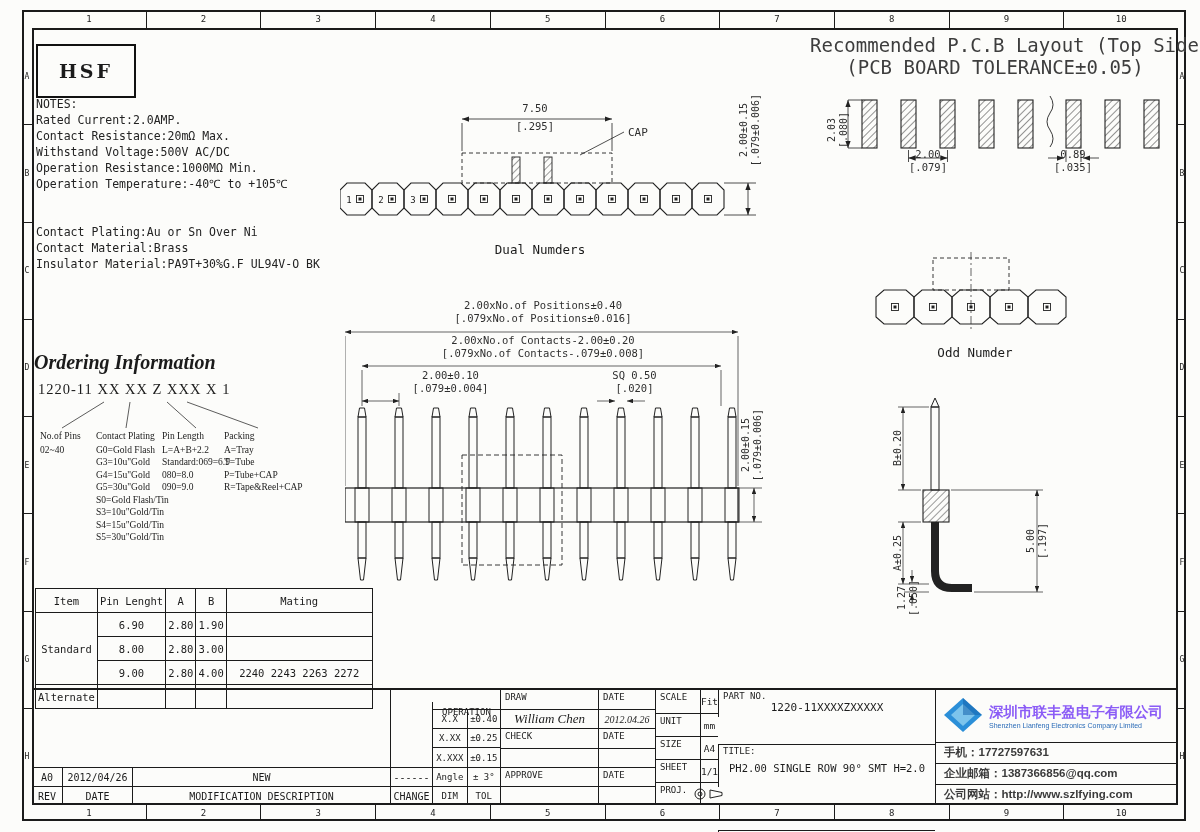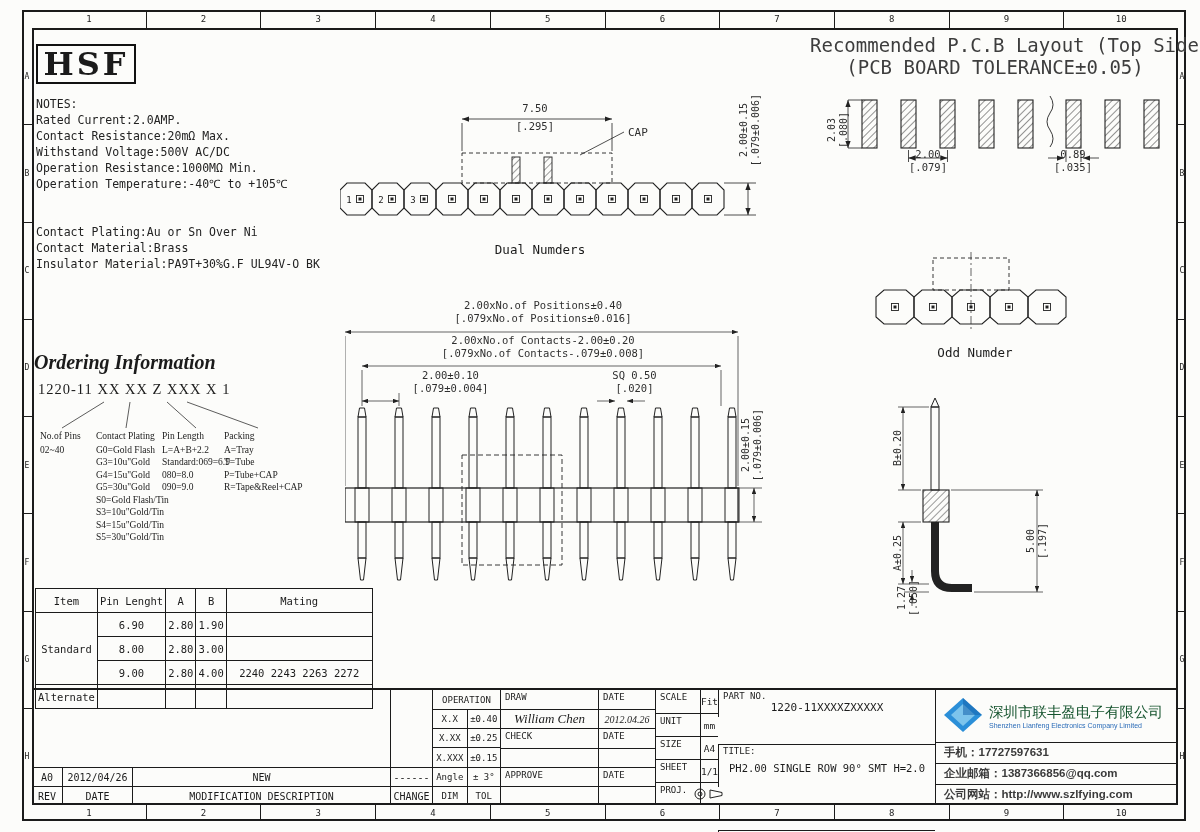--- a/index.html
+++ b/index.html
@@ -10,23 +10,23 @@
   .frame-outer { left:22px; top:10px; width:1164px; height:811px; border:2px solid #1b1b1b; }
   .frame-inner { left:32px; top:28px; width:1146px; height:777px; border:2px solid #1b1b1b; }
   .ruler-top, .ruler-bottom { left:32px; width:1146px; height:18px; display:flex; }
   .ruler-top { top:10px; } .ruler-bottom { top:805px; height:16px; }
   .rc { flex:1; display:flex; align-items:center; justify-content:center; font-size:9px; border-right:1px solid #1b1b1b; }
   .rc:last-child { border-right:none; }
   .ruler-left, .ruler-right { top:28px; width:10px; height:777px; display:flex; flex-direction:column; }
   .ruler-left { left:22px; } .ruler-right { left:1178px; width:8px; }
   .rl { flex:1; display:flex; align-items:center; justify-content:center; font-size:8px; border-bottom:1px solid #1b1b1b; }
   .rl:last-child { border-bottom:none; }
-  .logo-box { left:36px; top:44px; width:100px; height:40px; border:2.5px solid #111;
+  .logo-box { left:36px; top:44px; width:100px; height:54px; border:2.5px solid #111;
               display:flex; align-items:center; justify-content:center;
-              font-family:"DejaVu Serif", serif; font-weight:bold; font-size:32px; letter-spacing:3px;text-align:center; }
+              font-family:"DejaVu Serif", serif; font-weight:bold; font-size:19px; letter-spacing:3px;text-align:center; }
   .notes { left:36px; top:96px; width:312px; font-size:11.5px; color:#222; }
   .note-line { min-height:16px; line-height:16px; white-space:nowrap; }
   .pcb-title { left:810px; top:34px; width:370px; text-align:center; font-size:19px; color:#3d3d3d; line-height:22px; white-space:nowrap; }
   .dim { font-size:10.5px; color:#2e2e2e; text-align:center; line-height:13px; white-space:nowrap; }
   .dim div { white-space:nowrap; }
   .vwrap { position:absolute; display:flex; align-items:center; justify-content:center; }
   .vin { transform:rotate(-90deg); text-align:center; font-size:10px; line-height:12px; color:#2e2e2e; white-space:nowrap; }
   .caption { font-size:12.5px; text-align:center; color:#1b1b1b; }
   .ord-title { left:34px; top:351px; font-family:"Liberation Serif", serif; font-weight:bold; font-style:italic; font-size:20px; }
   .ord-code { left:38px; top:381px; font-family:"Liberation Serif", serif; font-size:14.5px; letter-spacing:1px; }
@@ -39,21 +39,21 @@
           display:flex; align-items:center; justify-content:center; white-space:nowrap; overflow:visible; }
   .nt { border-top:none; } .nl { border-left:none; }
   .tl { display:block; text-align:left; padding:2px 4px; }
   .lab { font-size:9px; }
   .op-rows { position:absolute; left:400px; top:19px; width:68px; height:96px; display:flex; flex-direction:column; }
   .op-row { flex:1; display:flex; border-top:1px solid #1b1b1b; border-left:1px solid #1b1b1b; }
   .op-row span { width:34px; display:flex; align-items:center; justify-content:center; font-size:9px; }
   .op-row span:last-child { border-left:1px solid #1b1b1b; }
   .sig { font-family:"Liberation Serif", serif; font-style:italic; font-size:13px; }
   .part-rel { position:relative; }
-  .co-name-cn { color:#14532d; font-weight:normal; font-size:14.5px; font-family:"Liberation Sans", sans-serif; }
+  .co-name-cn { color:#8b5cf6; font-weight:bold; font-size:14.5px; font-family:"Liberation Sans", sans-serif; }
   .co-name-en { color:#2b6cb8; font-size:7px; font-family:"Liberation Sans", sans-serif; }
   .co-line { font-size:11.5px; font-weight:bold; color:#3a3a3a; font-family:"Liberation Sans", sans-serif; }
 </style>
 </head>
 <body>
 
 <div class="sheet">
 
   <div class="abs frame-outer"></div>
   <div class="abs frame-inner"></div>
@@ -484,21 +484,21 @@
     <div class="tb-c nl" style="left:0; top:77px; width:30px; height:19px;">A0</div>
     <div class="tb-c" style="left:30px; top:77px; width:70px; height:19px;">2012/04/26</div>
     <div class="tb-c" style="left:100px; top:77px; width:258px; height:19px;">NEW</div>
     <div class="tb-c nl" style="left:0; top:96px; width:30px; height:19px;">REV</div>
     <div class="tb-c" style="left:30px; top:96px; width:70px; height:19px;">DATE</div>
     <div class="tb-c" style="left:100px; top:96px; width:258px; height:19px;">MODIFICATION DESCRIPTION</div>
     <div class="tb-c nt" style="left:358px; top:0; width:42px; height:77px;"></div>
     <div class="tb-c" style="left:358px; top:77px; width:42px; height:19px;">------</div>
     <div class="tb-c" style="left:358px; top:96px; width:42px; height:19px;">CHANGE</div>
 
-    <div class="tb-c nt lab" style="left:400px; top:0; width:68px; height:19px;">OPERATION</div>
+    <div class="tb-c nt lab" style="left:400px; top:12px; width:68px; height:19px;">OPERATION</div>
     <div class="op-rows">
 
     <div class="op-row">
         <span>X.X</span>
         <span>±0.40</span>
       </div>
         <div class="op-row">
         <span>X.XX</span>
         <span>±0.25</span>
       </div>

